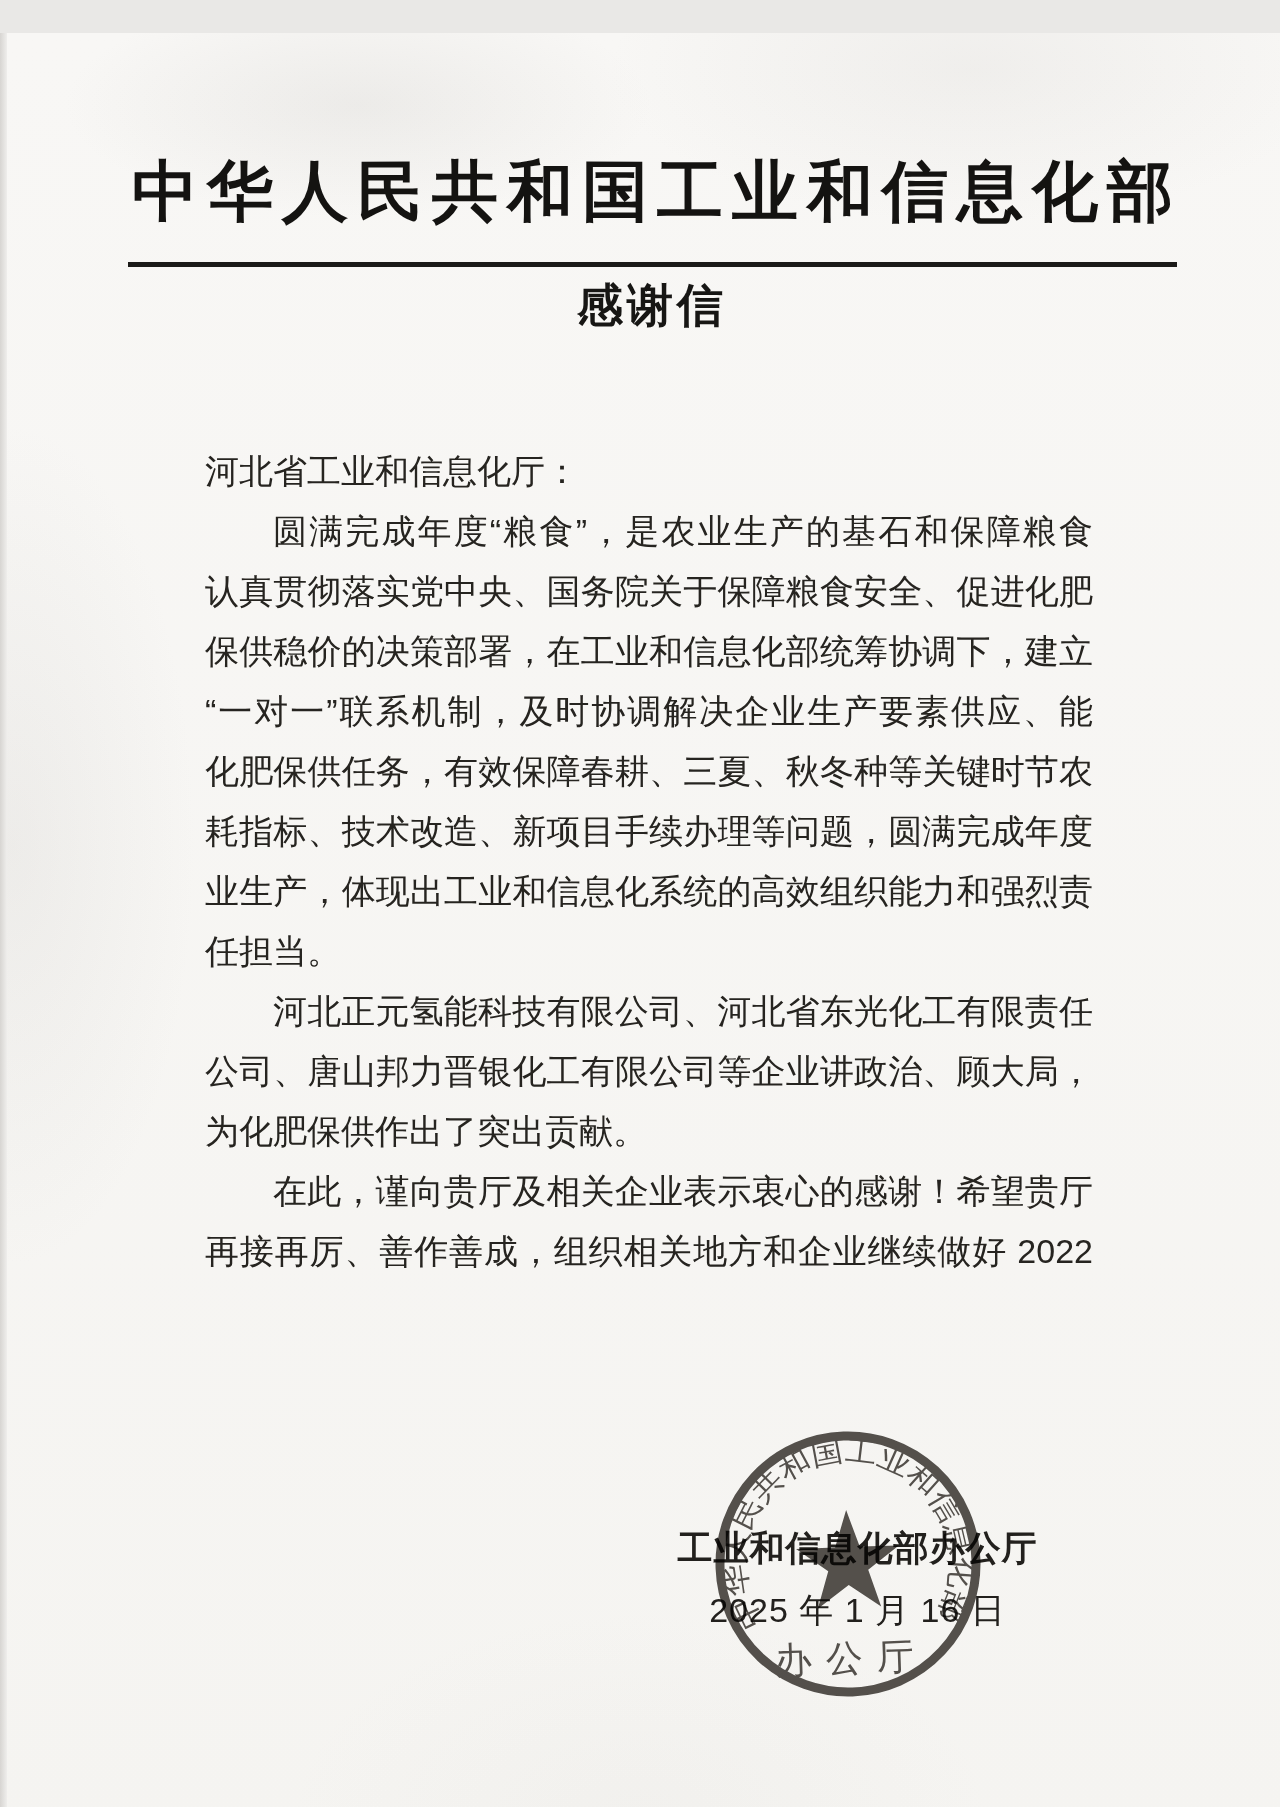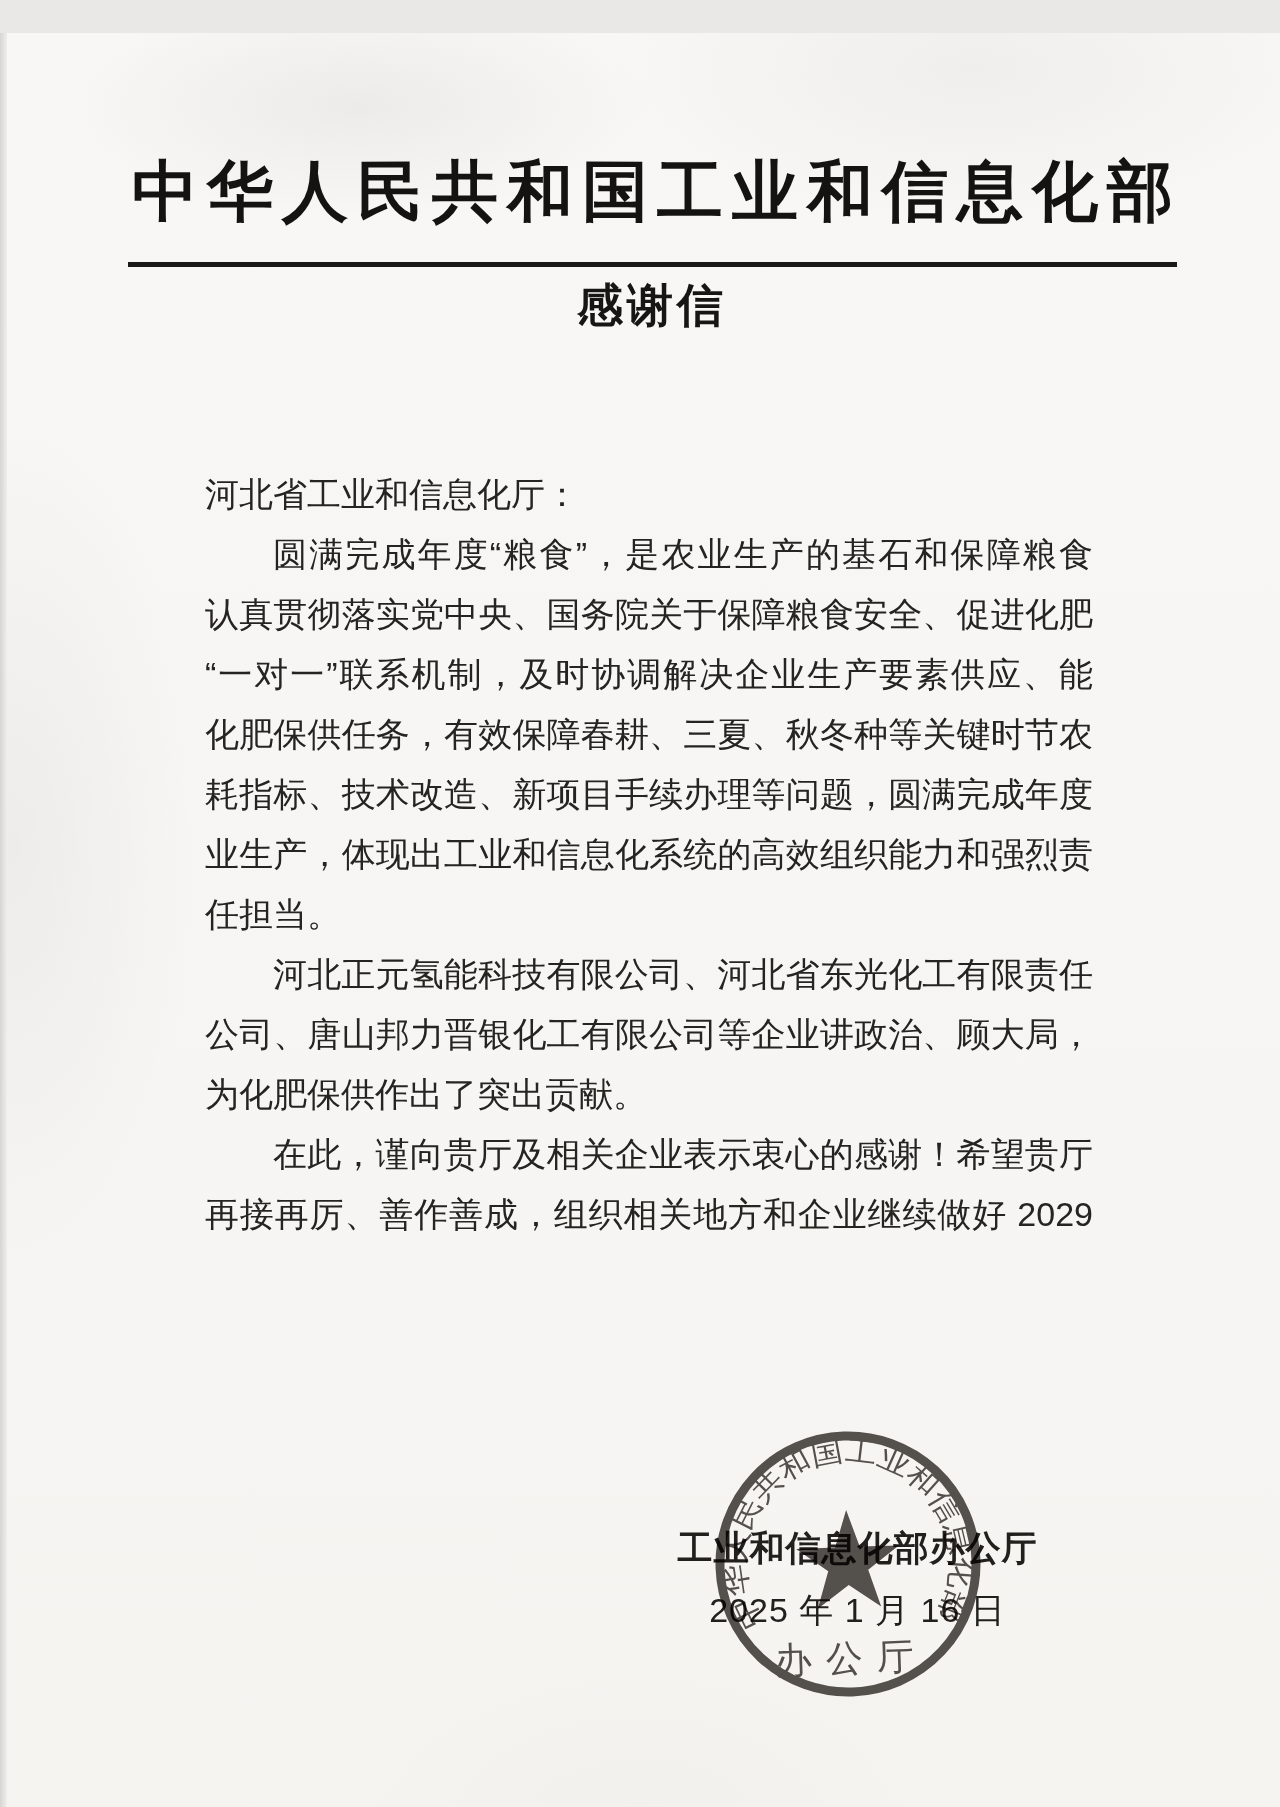--- a/index.html
+++ b/index.html
@@ -21,21 +21,21 @@
   .org-title {
     position: absolute; top: 114px; left: 17px; width: 1280px; text-align: center;
     font-size: 66px; font-weight: 900; letter-spacing: 9px; color: #141311;
     white-space: nowrap;
   }
   .header-rule { position: absolute; top: 229px; left: 128px; width: 1049px; height: 5px; background: #1b1a18; }
   .letter-title {
     position: absolute; top: 242px; left: 12px; width: 1280px; text-align: center;
     font-size: 46px; font-weight: 900; letter-spacing: 4px; color: #171614;
   }
-  .body { position: absolute; top: 431px; left: 205px; width: 888px; font-size: 34px; color: #262420; }
+  .body { position: absolute; top: 408px; left: 205px; width: 888px; font-size: 34px; color: #262420; }
   .body-line { height: 60px; line-height: 60px; white-space: nowrap; }
   .body-line.fill { white-space: normal; text-align: justify; text-align-last: justify; -moz-text-align-last: justify; }
   .body-line.indent { text-indent: 68px; }
   .sign-block { position: absolute; top: 1490px; left: 625px; width: 465px; text-align: center; color: #22201d; }
   .signature { font-size: 35px; font-weight: 700; line-height: 50px; letter-spacing: 1px; white-space: nowrap; }
   .date { font-size: 34px; line-height: 46px; margin-top: 14px; letter-spacing: 1px; white-space: nowrap; }
   .seal {
     position: absolute; left: 708px; top: 1391px; width: 280px; height: 280px;
     mix-blend-mode: multiply; opacity: .9; transform: rotate(-2deg);
   }
@@ -47,30 +47,31 @@
   <div class="scan-edge"></div>
 
   <div class="org-title">中华人民共和国工业和信息化部</div>
   <div class="header-rule"></div>
   <div class="letter-title">感谢信</div>
 
   <div class="body">
       <div class="body-line">河北省工业和信息化厅：</div>
       <div class="body-line indent fill">圆满完成年度“粮食”，是农业生产的基石和保障粮食</div>
       <div class="body-line fill">认真贯彻落实党中央、国务院关于保障粮食安全、促进化肥</div>
+      <div class="body-line fill">保供稳价的决策部署，在工业和信息化部统筹协调下，建立</div>
       <div class="body-line fill">“一对一”联系机制，及时协调解决企业生产要素供应、能</div>
       <div class="body-line fill">化肥保供任务，有效保障春耕、三夏、秋冬种等关键时节农</div>
       <div class="body-line fill">耗指标、技术改造、新项目手续办理等问题，圆满完成年度</div>
       <div class="body-line fill">业生产，体现出工业和信息化系统的高效组织能力和强烈责</div>
       <div class="body-line">任担当。</div>
       <div class="body-line indent fill">河北正元氢能科技有限公司、河北省东光化工有限责任</div>
       <div class="body-line fill">公司、唐山邦力晋银化工有限公司等企业讲政治、顾大局，</div>
       <div class="body-line">为化肥保供作出了突出贡献。</div>
       <div class="body-line indent fill">在此，谨向贵厅及相关企业表示衷心的感谢！希望贵厅</div>
-      <div class="body-line fill">再接再厉、善作善成，组织相关地方和企业继续做好 2029</div>
+      <div class="body-line fill">再接再厉、善作善成，组织相关地方和企业继续做好 2022</div>
     </div>
 
   <div class="sign-block">
     <div class="signature">工业和信息化部办公厅</div>
     <div class="date">2025 年 1 月 16 日</div>
   </div>
 
   <svg class="seal" viewBox="0 0 280 280">
     <defs>
       <path id="sealArc" d="M 55.6 199.1 A 103 103 0 1 1 224.4 199.1" fill="none"></path>

